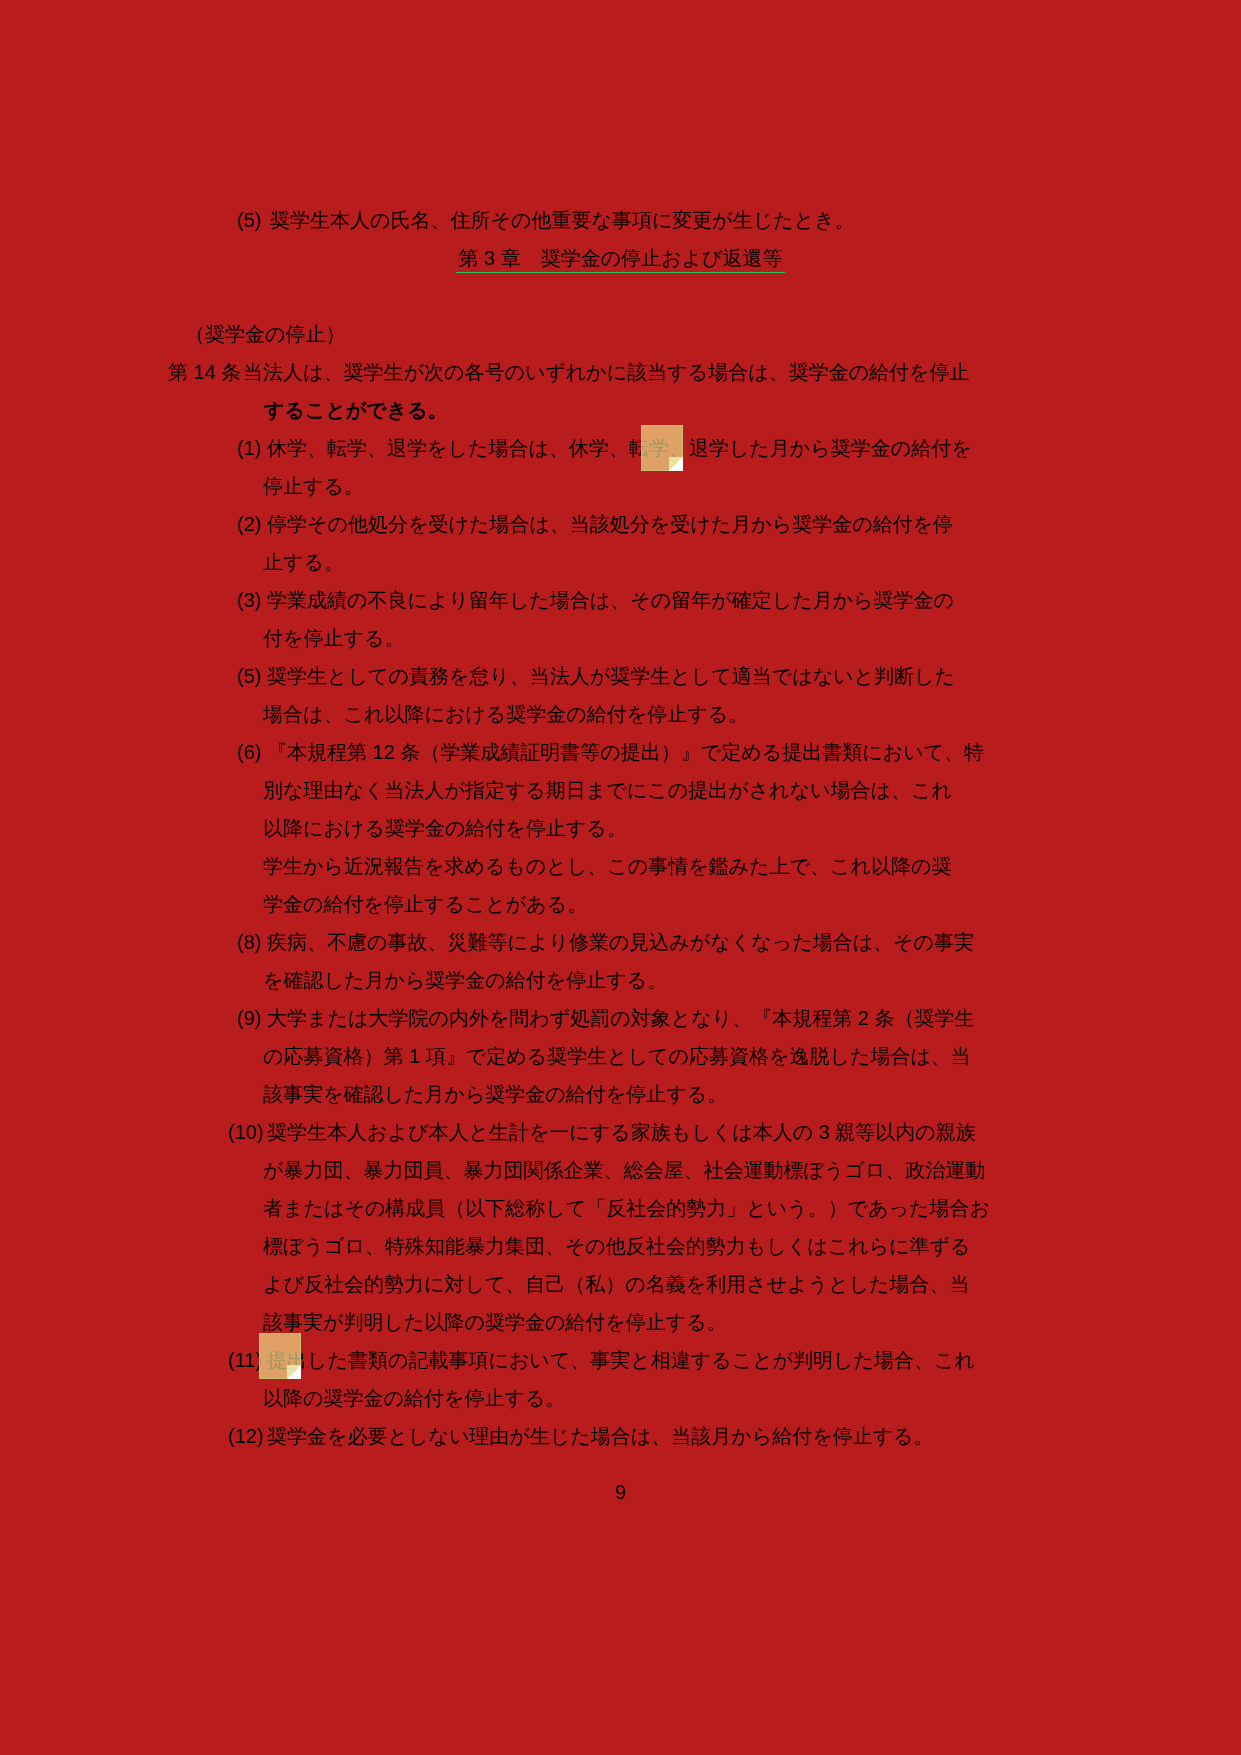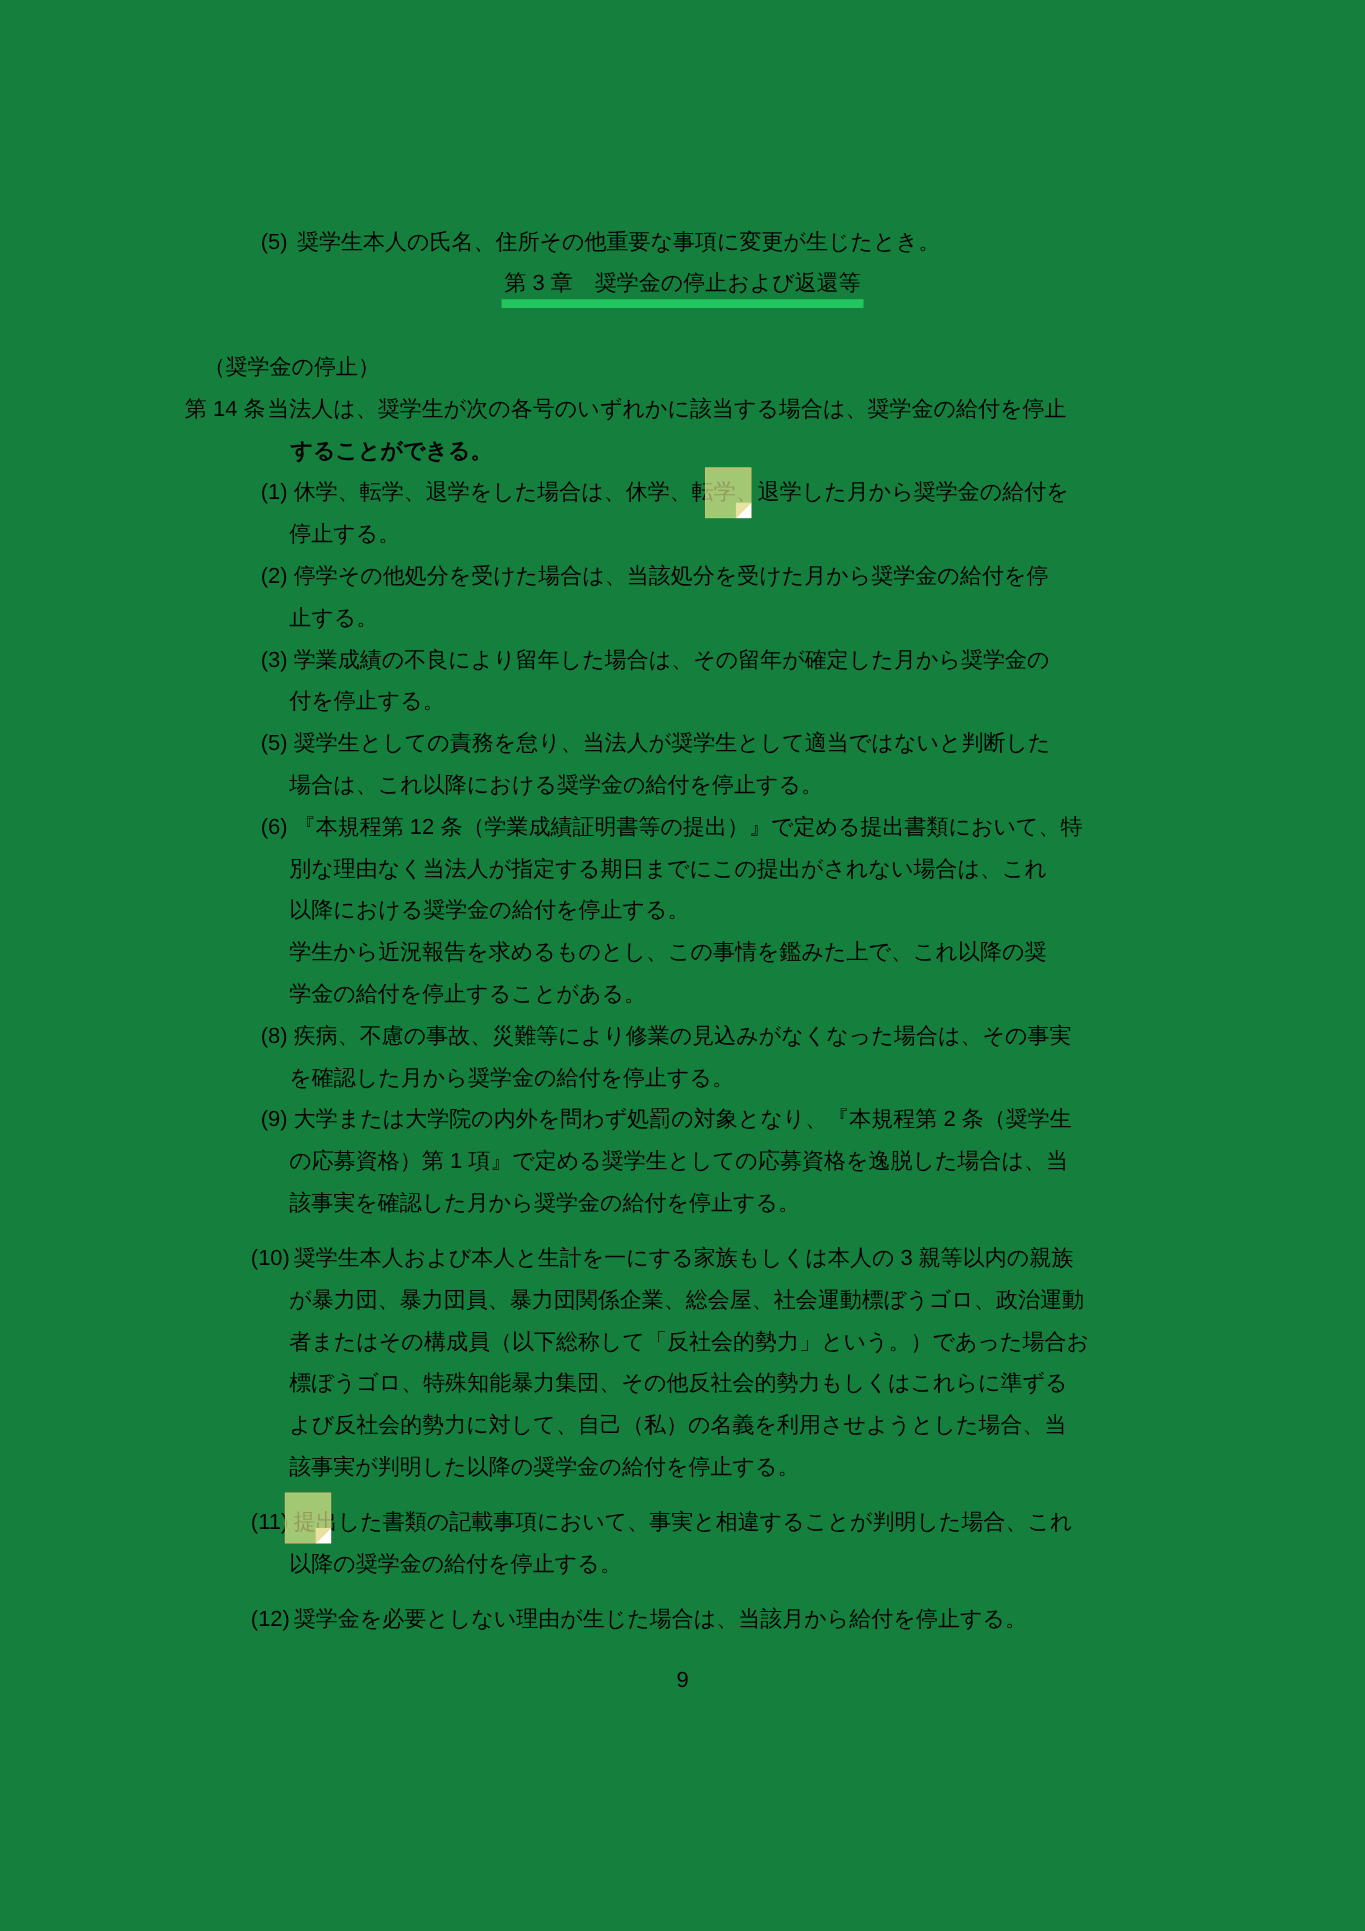--- a/index.html
+++ b/index.html
@@ -1,50 +1,50 @@
 <!DOCTYPE html>
 <html lang="ja"><head>
 <meta charset="utf-8">
 <style>
   html,body{margin:0;padding:0;background:#ffffff;}
   .page{
     position:relative;
     width:1241px;
     height:1755px;
-    background:#15803d;
+    background:#b91c1c;
     color:#000000;
     font-family:"Liberation Sans","DejaVu Sans",sans-serif;
     font-size:20px;
     box-sizing:border-box;
     padding-top:201px;
     overflow:hidden;
   }
   .doc-line{
     height:38px;
     line-height:38px;
     white-space:nowrap;
   }
   .spacer{height:38px;}
   
   .l-prev{padding-left:237px;}
   .l-prev .marker{display:inline-block;width:33px;}
   .l-heading{text-align:center;}
   .heading-text{
     display:inline-block;
     line-height:26px;
-    border-bottom:8px solid #22c55e;
+    border-bottom:1px solid #22c55e;
     padding:0 2px 1px 2px;
   }
   .l-section{padding-left:185px;}
   .l-article1{padding-left:168px;}
   .article-label{display:inline-block;width:75px;}
   .l-article-cont{padding-left:264px;font-weight:bold;}
   .item-first{padding-left:237px;}
   .item-first .marker{display:inline-block;width:30px;}
-  .item-first.wide{padding-left:228px;margin-top:12px;}
+  .item-first.wide{padding-left:228px;}
   .item-first.wide .marker{width:39px;}
   .item-cont{padding-left:263px;}
   .page-number{
     margin-top:18px;
     height:38px;line-height:38px;
     text-align:center;
   }
   
   .note-anchor{position:relative;display:inline-block;}
   .sticky-note{

